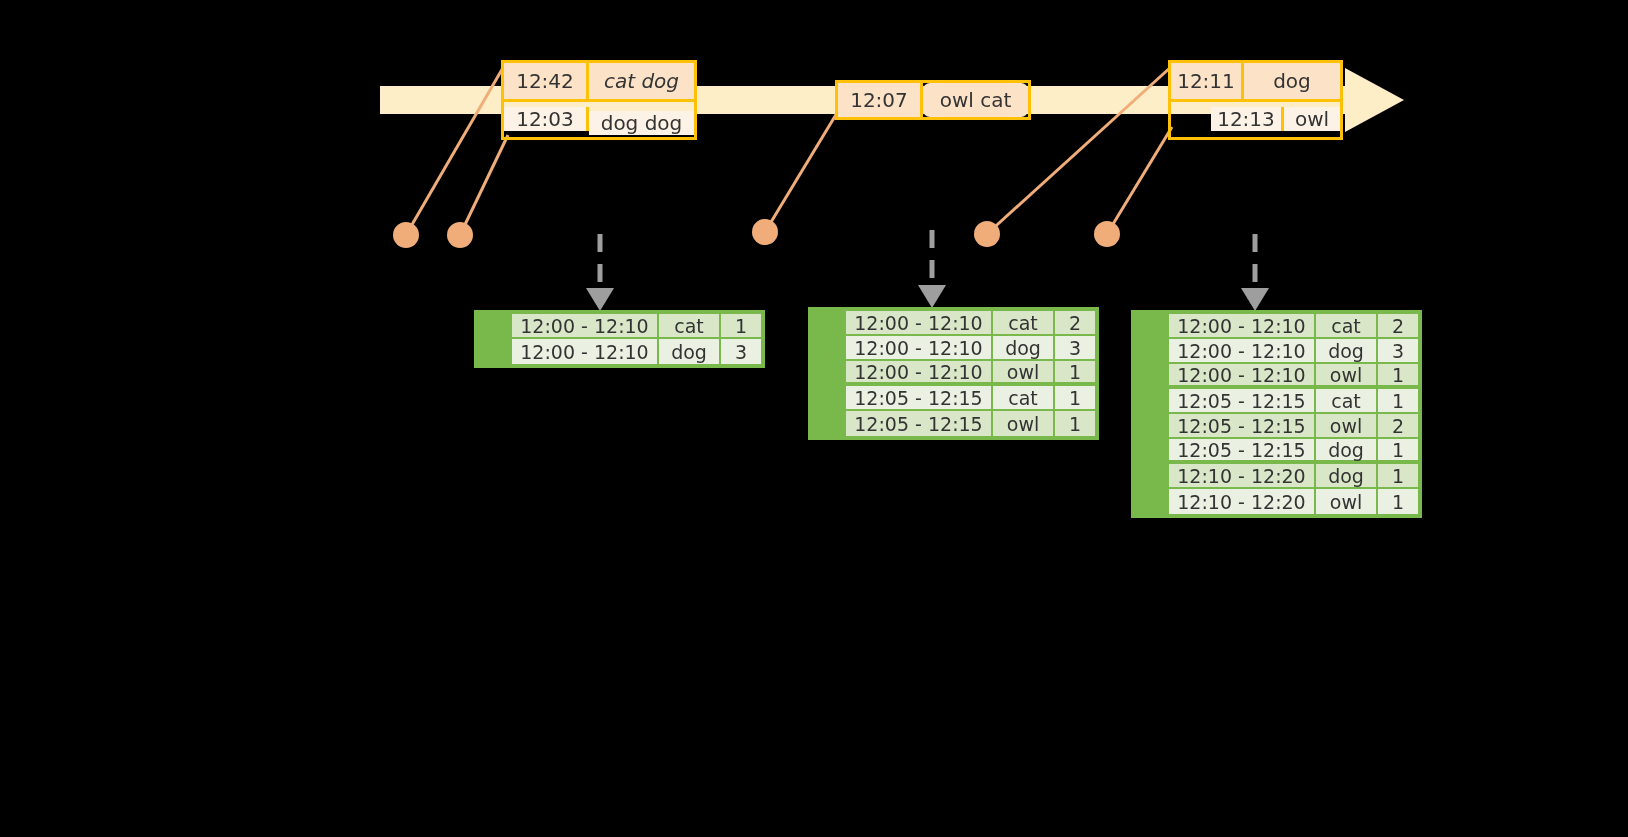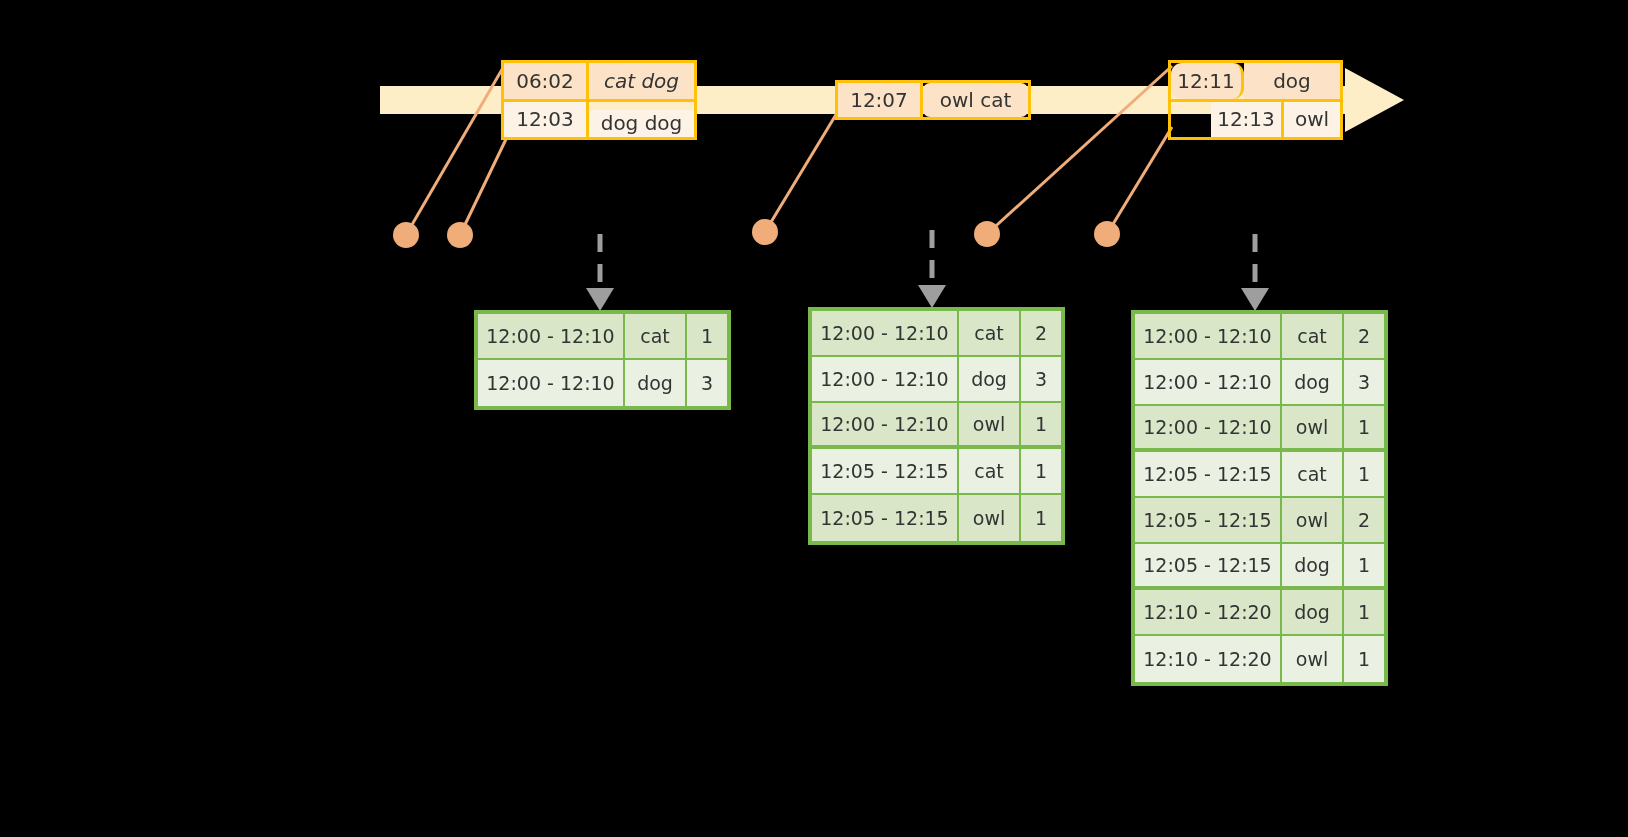--- a/index.html
+++ b/index.html
@@ -5,37 +5,37 @@
   html,body{margin:0;padding:0;background:#000;}
   body{width:1628px;height:837px;position:relative;overflow:hidden;
        font-family:"DejaVu Sans","Liberation Sans",sans-serif;}
 
   #stage{position:absolute;left:0;top:0;width:1628px;height:837px;}
 
   
   .evt{position:absolute;border:3px solid #ffc107;box-sizing:border-box;
        display:flex;flex-direction:column;}
   .evt-row{display:flex;flex:1;}
-  .evt-row + .evt-row{border-top:3px solid #ffc107;}
+  .evt-row + .evt-row{border-top:3px solid #ffc107;align-items:center;}
   .evt-row.odd  .cell{background:#fce3c8;}
   .evt-row.even .cell{background:#fdf2e6;}
   .evt .cell{display:flex;align-items:center;justify-content:center;
              color:#333;font-size:20px;box-sizing:border-box;}
   .evt .cell.t{border-right:3px solid #ffc107;}
 
   
   .dot{position:absolute;width:26px;height:26px;border-radius:50%;
        background:#f0ad7a;}
   .lead{position:absolute;left:0;top:0;width:1628px;height:837px;
         pointer-events:none;}
 
   
   .tbl{position:absolute;border:4px solid #79b94b;box-sizing:border-box;
        display:flex;flex-direction:column;background:#79b94b;}
-  .trow{display:flex;height:46px;box-sizing:border-box;}
+  .trow{display:flex;height:25px;box-sizing:border-box;margin-left:34px;}
   .trow.a .tc{background:#d9e7c8;}
   .trow.b .tc{background:#eaf1e3;}
   .tc{display:flex;align-items:center;justify-content:center;
       color:#333;font-size:19px;box-sizing:border-box;
       border-right:2px solid #79b94b;border-bottom:2px solid #79b94b;}
   .tc:last-child{border-right:none;}
   .trow:last-child .tc{border-bottom:none;}
   .trow.sep .tc{border-bottom:4px solid #79b94b;}
   .c-win{width:147px;}
   .c-key{width:62px;}
@@ -70,39 +70,39 @@
       <line x1="932" y1="230" x2="932" y2="285"></line>
       <line x1="1255" y1="234" x2="1255" y2="288"></line>
     </g>
     <path d="M586,288 L614,288 L600,311 Z" fill="#9e9e9e"></path>
     <path d="M918,285 L946,285 L932,308 Z" fill="#9e9e9e"></path>
     <path d="M1241,288 L1269,288 L1255,311 Z" fill="#9e9e9e"></path>
   </svg>
 
   <div class="evt" style="left:501px;top:60px;width:196px;height:80px;">
     <div class="evt-row odd">
-      <div class="cell t" style="width:85px;">06:02</div>
+      <div class="cell t" style="width:85px;">12:42</div>
       <div class="cell" style="flex:1;font-style:italic;">cat dog</div>
     </div>
     <div class="evt-row even">
       <div class="cell t" style="width:85px;">12:03</div>
       <div class="cell" style="flex:1;margin-top:8px;">dog dog</div>
     </div>
   </div>
 
   <div class="evt" style="left:835px;top:80px;width:196px;height:40px;">
     <div class="evt-row odd">
       <div class="cell t" style="width:85px;">12:07</div>
       <div class="cell" style="flex:1;border-radius:7px;">owl cat</div>
     </div>
   </div>
 
   <div class="evt" style="left:1168px;top:60px;width:175px;height:80px;">
     <div class="evt-row odd">
-      <div class="cell t" style="width:73px;border-radius:11px;">12:11</div>
+      <div class="cell t" style="width:73px;">12:11</div>
       <div class="cell" style="flex:1;">dog</div>
     </div>
     <div class="evt-row even">
       <div class="cell t" style="width:73px;margin-left:40px;">12:13</div>
       <div class="cell" style="flex:1;">owl</div>
     </div>
   </div>
 
   <div class="tbl" id="tbl-1" style="left:474px;top:310px;">
       <div class="trow a">

